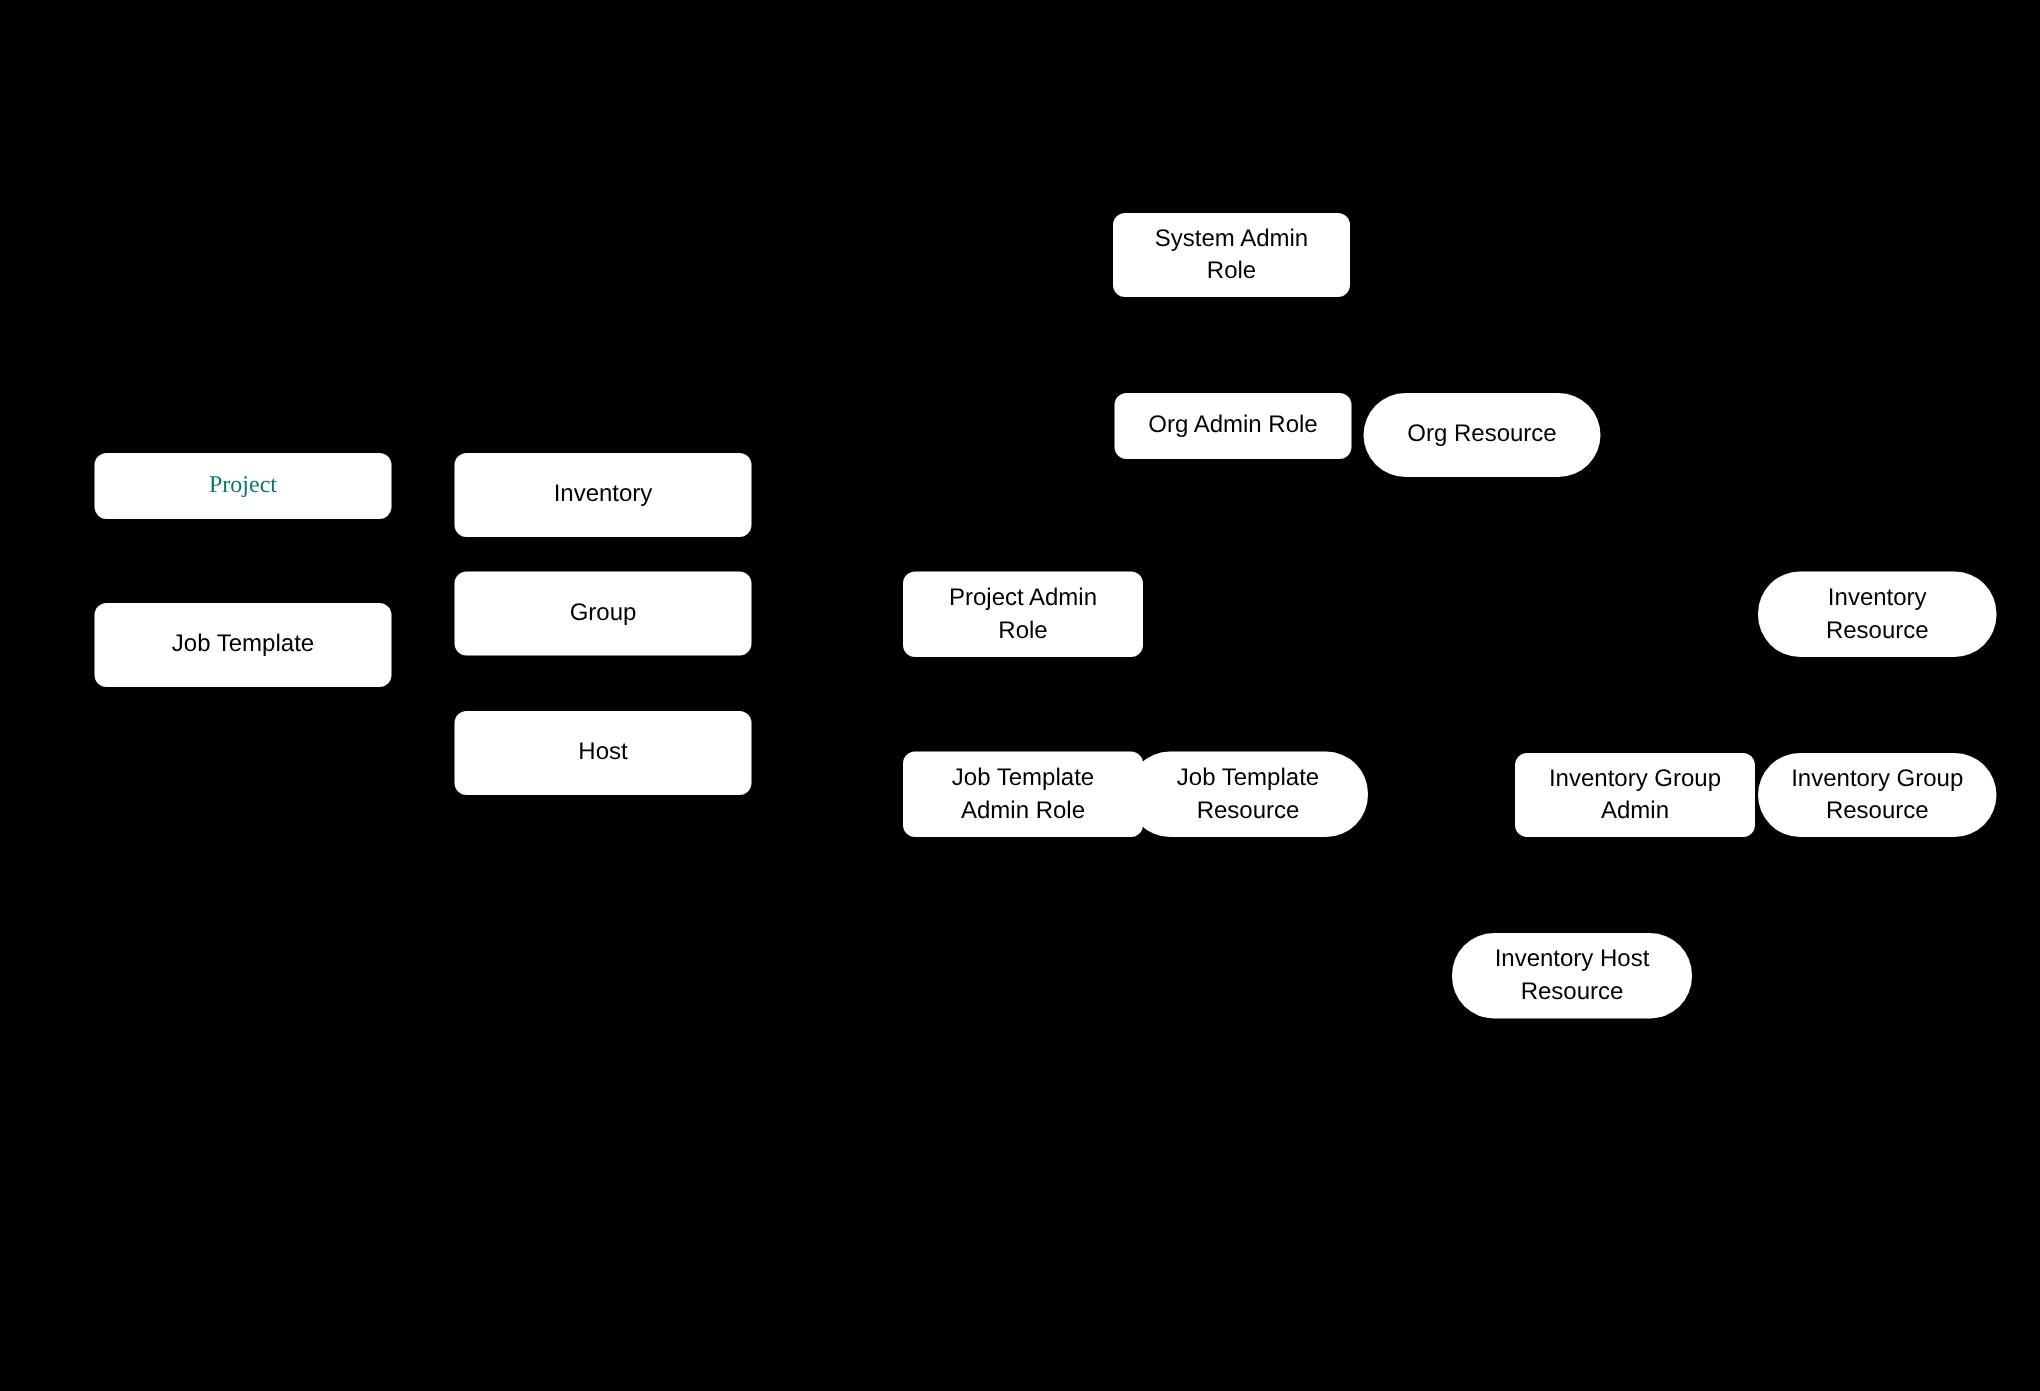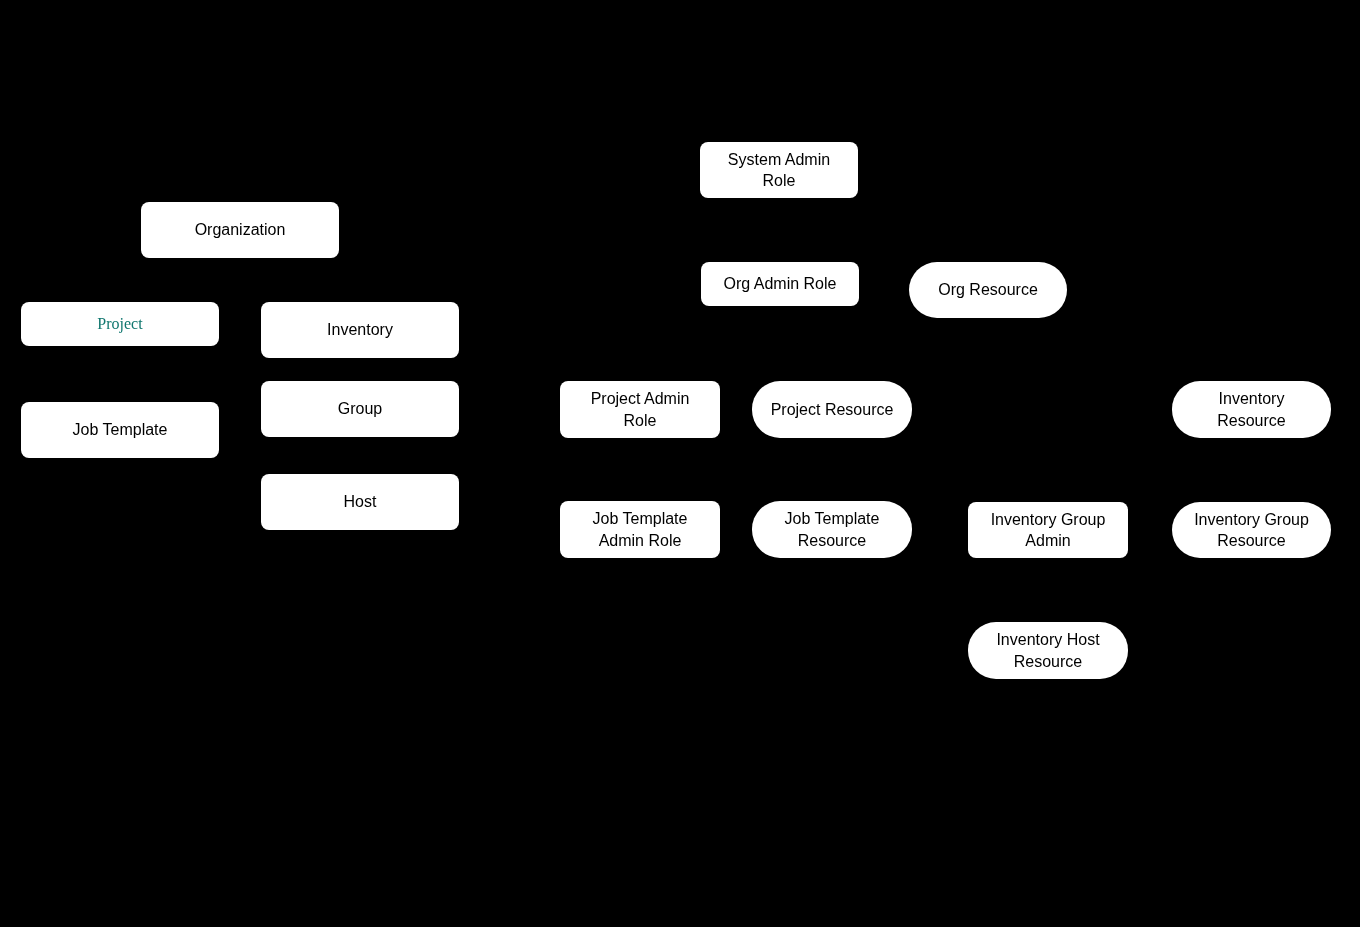--- a/index.html
+++ b/index.html
@@ -20,34 +20,31 @@
     background: #ffffff;
     color: #000000;
     display: flex;
     align-items: center;
     justify-content: center;
     text-align: center;
     box-sizing: border-box;
     font-size: 16px;
     line-height: 1.32;
   }
-  .node.rect { border-radius: 8px; }
+  .node.rect { border-radius: 8px; margin-left: 42px; }
   .node.pill { border-radius: 28px; }
   .node .label {
     white-space: pre-line;
     padding: 2px 6px;
   }
 </style>
 </head>
 <body>
 
 <div id="canvas" style="background: rgb(0, 0, 0);">
-    <div class="node rect" style="left: 141px; top: 202px; width: 198px; height: 56px; background: rgb(255, 255, 255); color: rgb(0, 0, 0);">
-      <span class="label">Organization</span>
-    </div>
     <div class="node rect" style="left: 21px; top: 302px; width: 198px; height: 44px; background: rgb(255, 255, 255); color: #0f766e; font-family: Liberation Serif, serif;">
       <span class="label">Project</span>
     </div>
     <div class="node rect" style="left: 261px; top: 302px; width: 198px; height: 56px; background: rgb(255, 255, 255); color: rgb(0, 0, 0);">
       <span class="label">Inventory</span>
     </div>
     <div class="node rect" style="left: 21px; top: 402px; width: 198px; height: 56px; background: rgb(255, 255, 255); color: rgb(0, 0, 0);">
       <span class="label">Job Template</span>
     </div>
     <div class="node rect" style="left: 261px; top: 381px; width: 198px; height: 56px; background: rgb(255, 255, 255); color: rgb(0, 0, 0);">
@@ -63,23 +60,20 @@
     <div class="node rect" style="left: 701px; top: 262px; width: 158px; height: 44px; background: rgb(255, 255, 255); color: rgb(0, 0, 0);">
       <span class="label">Org Admin Role</span>
     </div>
     <div class="node pill" style="left: 909px; top: 262px; width: 158px; height: 56px; background: rgb(255, 255, 255); color: rgb(0, 0, 0);">
       <span class="label">Org Resource</span>
     </div>
     <div class="node rect" style="left: 560px; top: 381px; width: 160px; height: 57px; background: rgb(255, 255, 255); color: rgb(0, 0, 0);">
       <span class="label">Project Admin
 Role</span>
     </div>
-    <div class="node pill" style="left: 752px; top: 381px; width: 160px; height: 57px; background: rgb(255, 255, 255); color: rgb(0, 0, 0);">
-      <span class="label">Project Resource</span>
-    </div>
     <div class="node pill" style="left: 1172px; top: 381px; width: 159px; height: 57px; background: rgb(255, 255, 255); color: rgb(0, 0, 0);">
       <span class="label">Inventory
 Resource</span>
     </div>
     <div class="node rect" style="left: 560px; top: 501px; width: 160px; height: 57px; background: rgb(255, 255, 255); color: rgb(0, 0, 0);">
       <span class="label">Job Template
 Admin Role</span>
     </div>
     <div class="node pill" style="left: 752px; top: 501px; width: 160px; height: 57px; background: rgb(255, 255, 255); color: rgb(0, 0, 0);">
       <span class="label">Job Template

